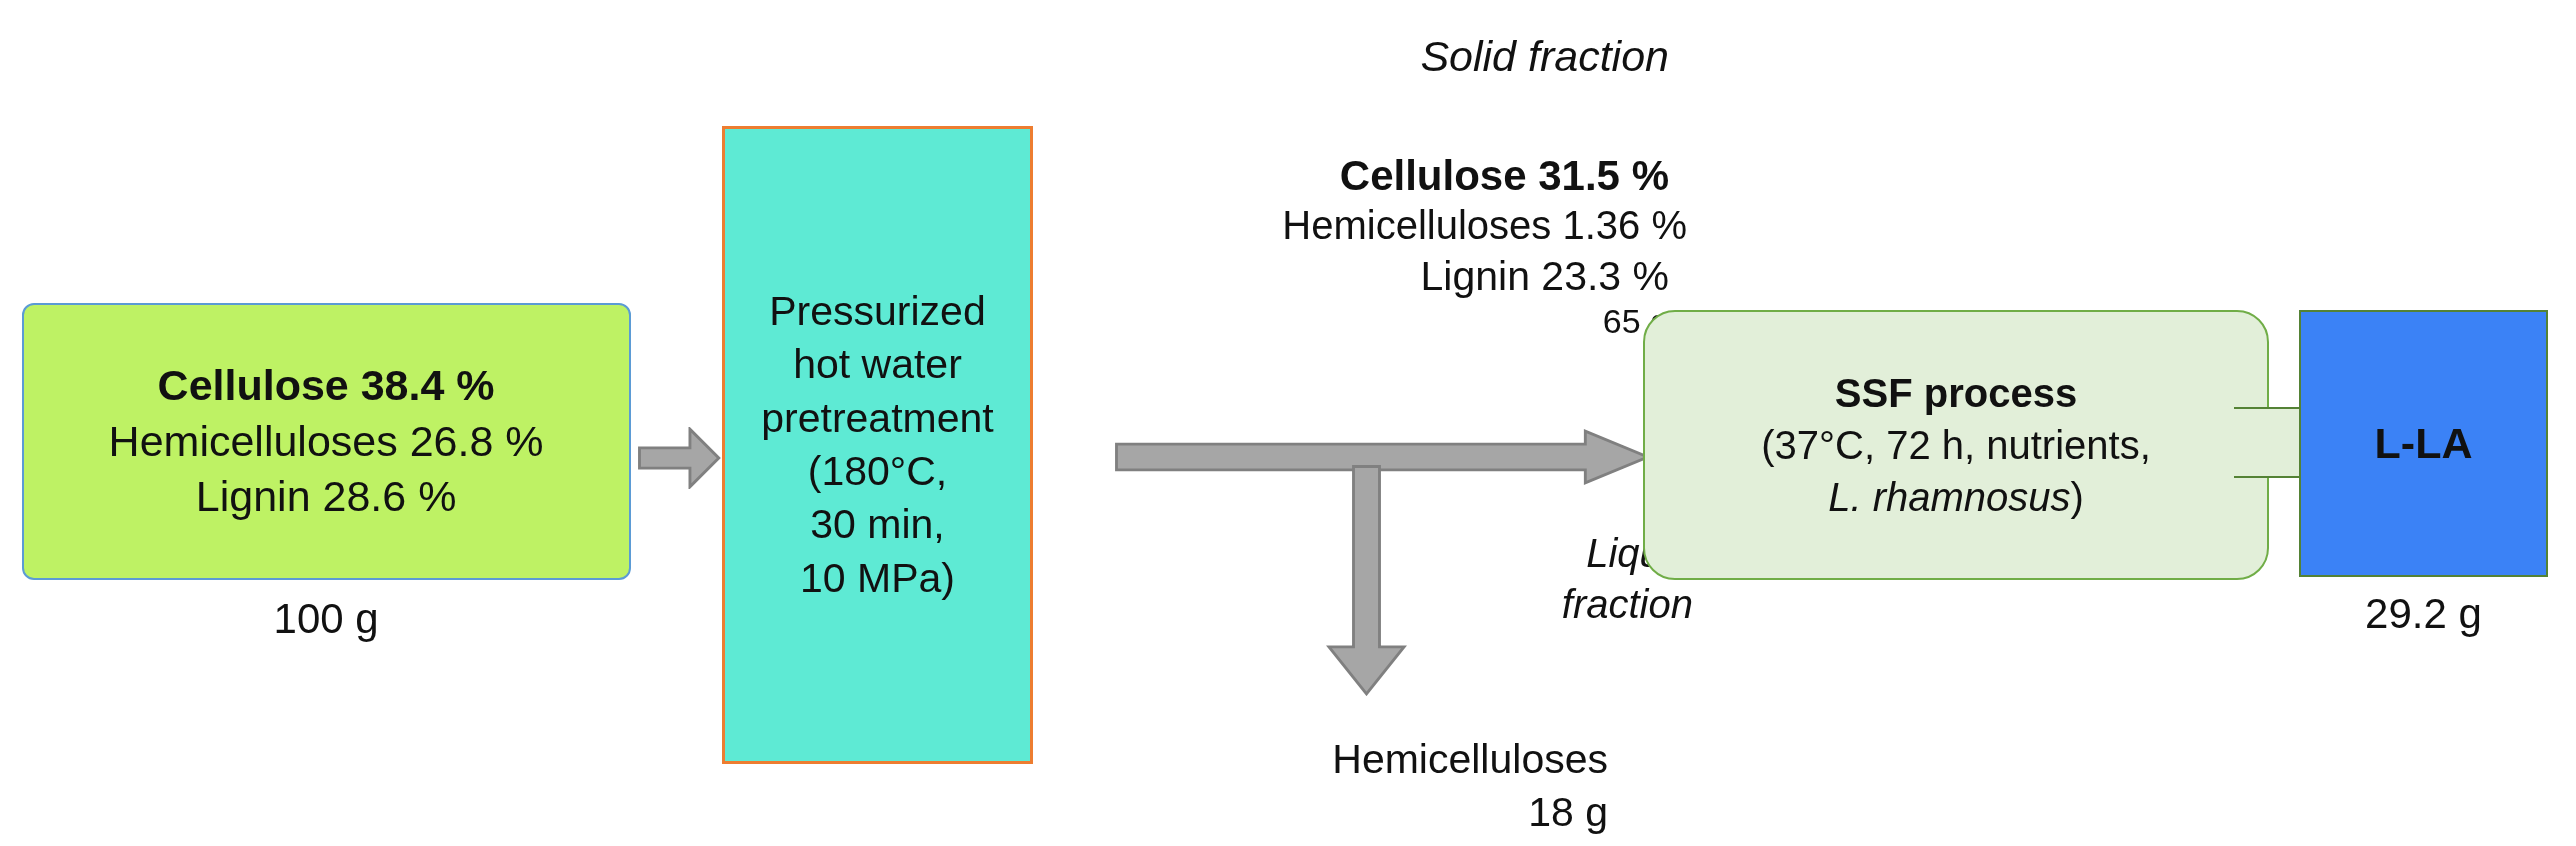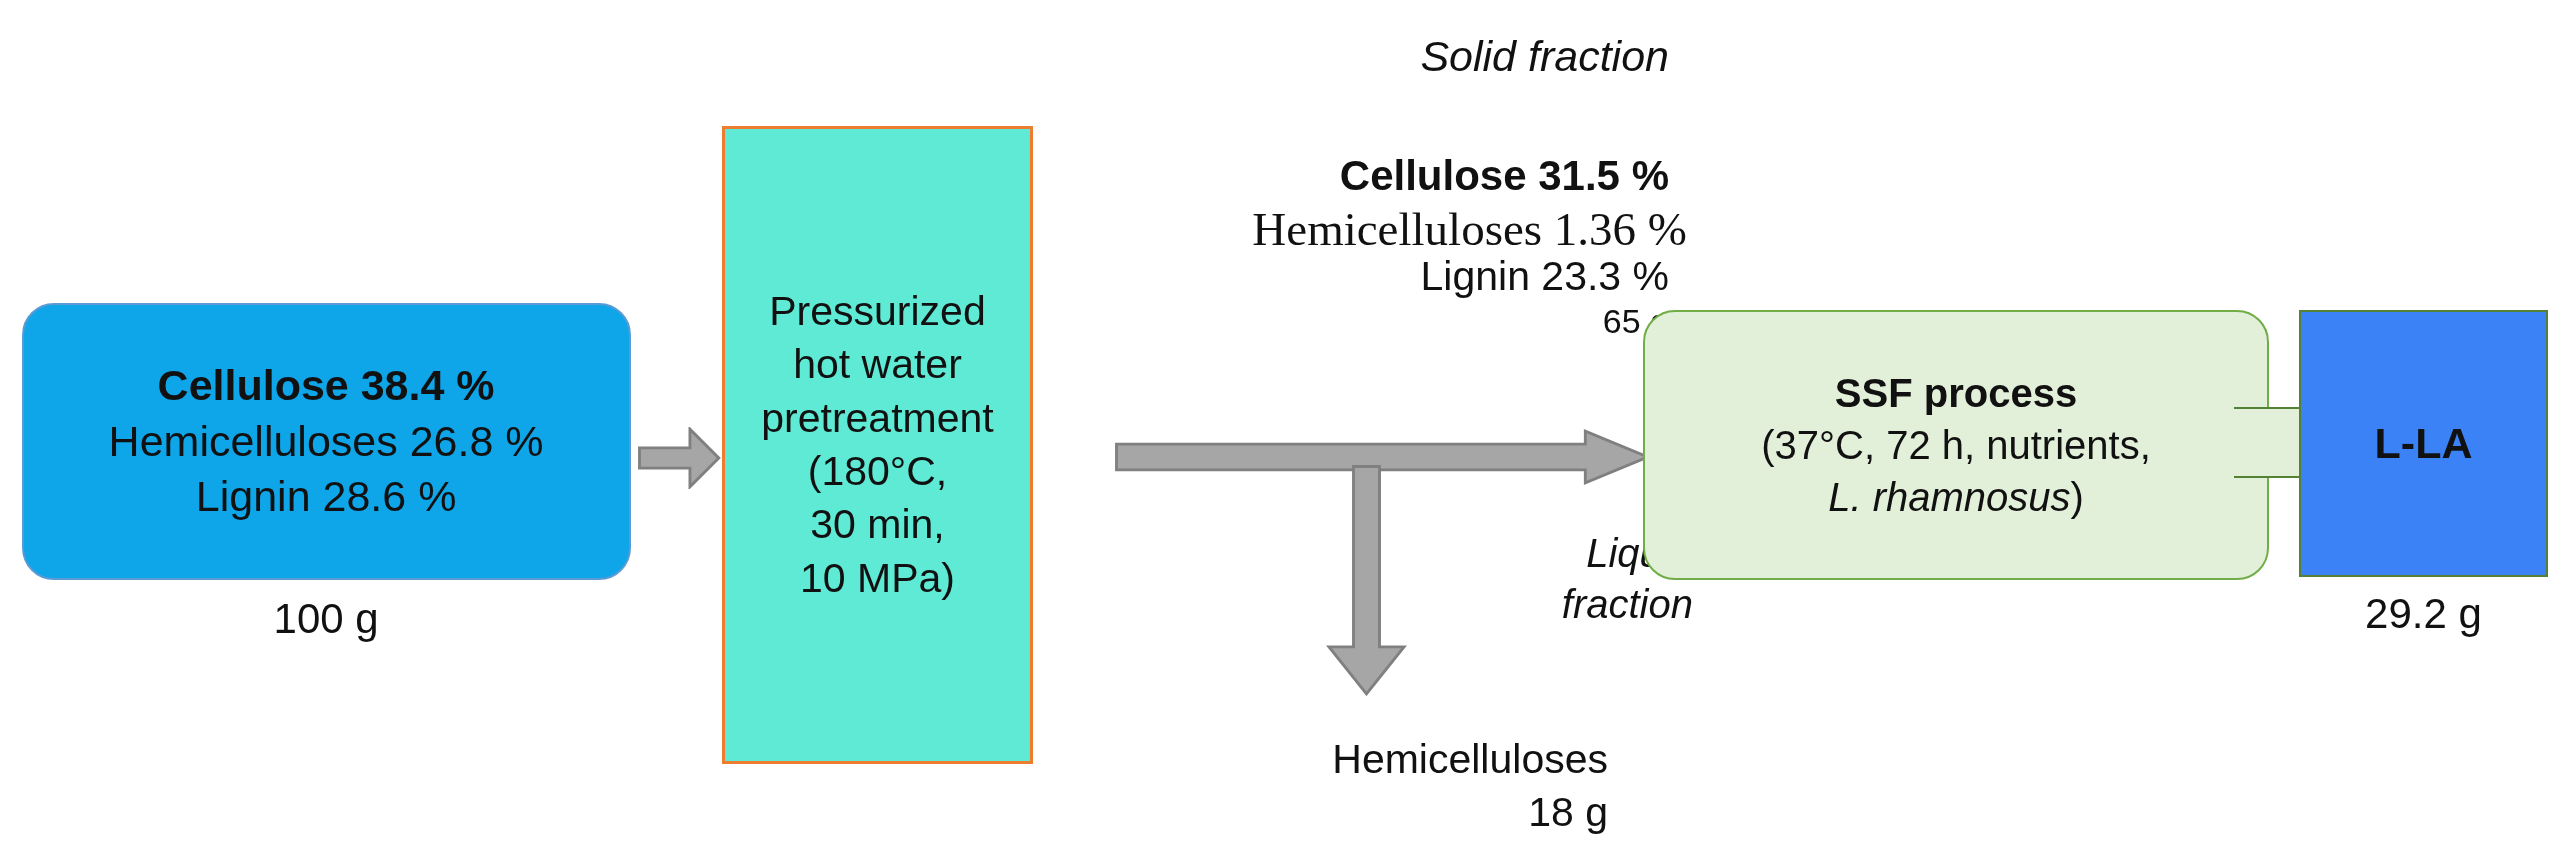--- a/index.html
+++ b/index.html
@@ -33,23 +33,23 @@
     position: absolute;
     box-sizing: border-box;
     display: flex;
     align-items: center;
     justify-content: center;
     text-align: center;
     color: #111111;
   }
 
   .box-blue {
-    background: #0ea5e9;
+    background: #bef264;
     border: 2.9px solid #5b9bd5;
-    border-radius: 32px;
+    border-radius: 12px;
   }
   .box-orange {
     background: #5eead4;
     border: 3.6px solid #ed7d31;
     border-radius: 0;
   }
   .box-green-round {
     background: #e2efd9;
     border: 2.9px solid #70ad47;
     border-radius: 32px;
@@ -110,21 +110,21 @@
       <div>pretreatment</div>
       <div>(180°C,</div>
       <div>30 min,</div>
       <div>10 MPa)</div>
     </div>
   </div>
 
   <div class="txt italic" style="left:1092px; top:5.8px; width:577px; font-size:43px;">Solid fraction</div>
 
   <div class="txt bold" style="left:1092px; top:126px; width:577px; font-size:42px;">Cellulose 31.5 %</div>
-  <div class="txt" style="left:1074px; top:177px; width:613px; font-size:47px;font-family:Liberation Serif, serif;">Hemicelluloses 1.36 %</div>
+  <div class="txt" style="left:1074px; top:177px; width:613px; font-size:40px;">Hemicelluloses 1.36 %</div>
   <div class="txt" style="left:1092px; top:227px; width:577px; font-size:41px;">Lignin 23.3 %</div>
   <div class="txt" style="left:1092px; top:277px; width:577px; font-size:34px;">65 g</div>
 
   <svg class="arrow-svg" style="left:1114px; top:429px;" width="537" height="56" viewBox="0 0 745 78">
     <path d="M2,21 L655,21 L655,3 L742,39 L655,75 L655,57 L2,57 Z" fill="#a6a6a6" stroke="#808080" stroke-width="4" stroke-linejoin="miter"></path>
   </svg>
 
   <svg class="arrow-svg" style="left:1326px; top:465px;" width="81" height="231" viewBox="0 0 112 320">
     <path d="M38,2 L74,2 L74,252 L108,252 L56,317 L4,252 L38,252 Z" fill="#a6a6a6" stroke="#808080" stroke-width="4" stroke-linejoin="miter"></path>
   </svg>

